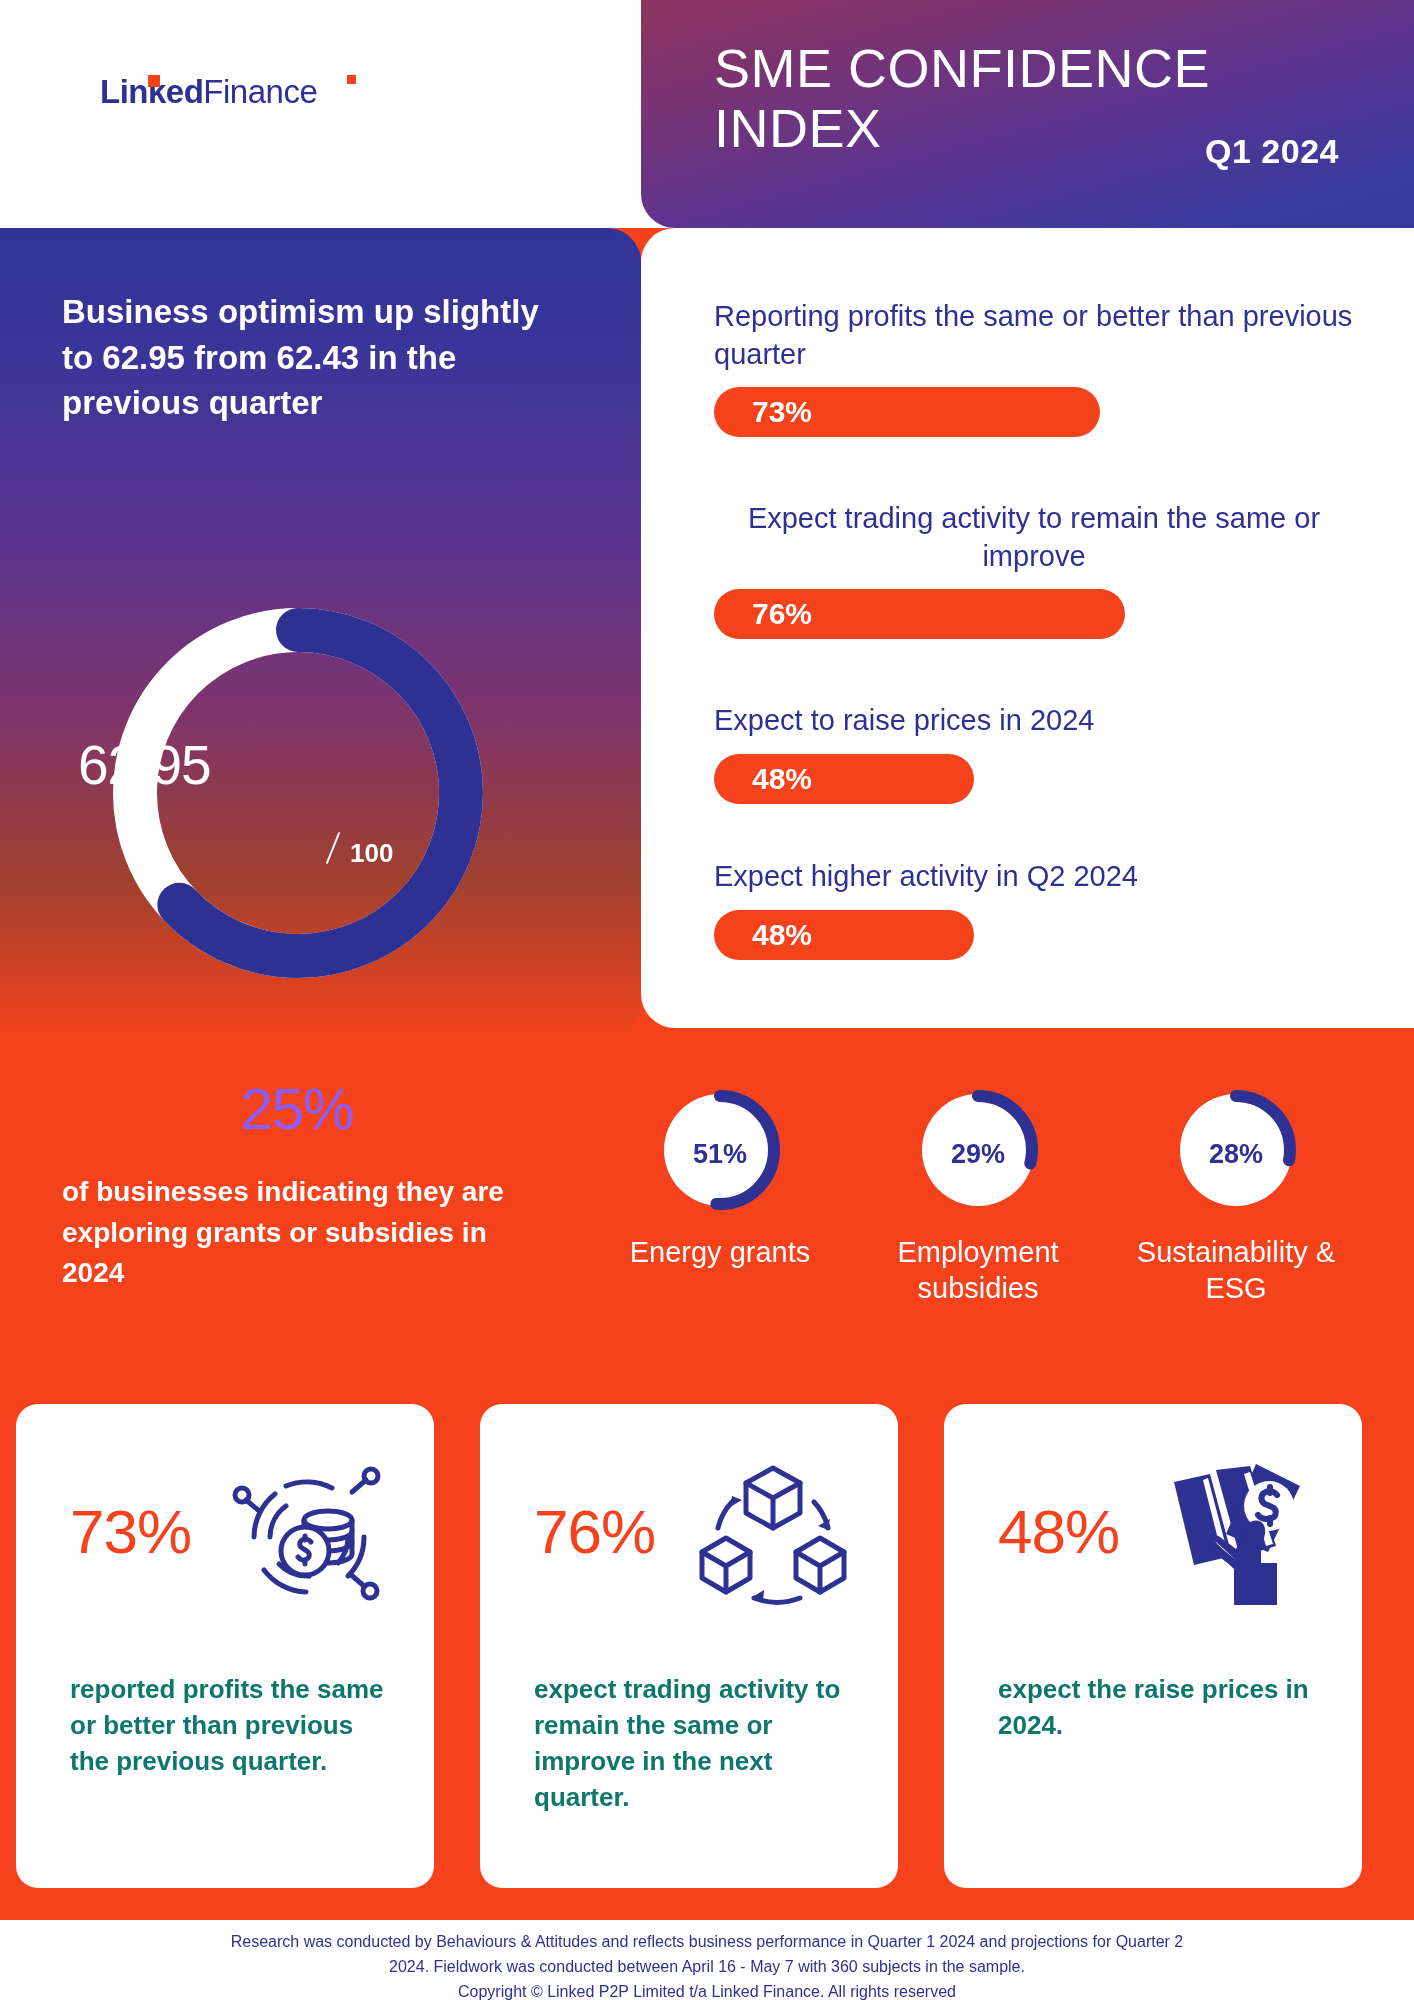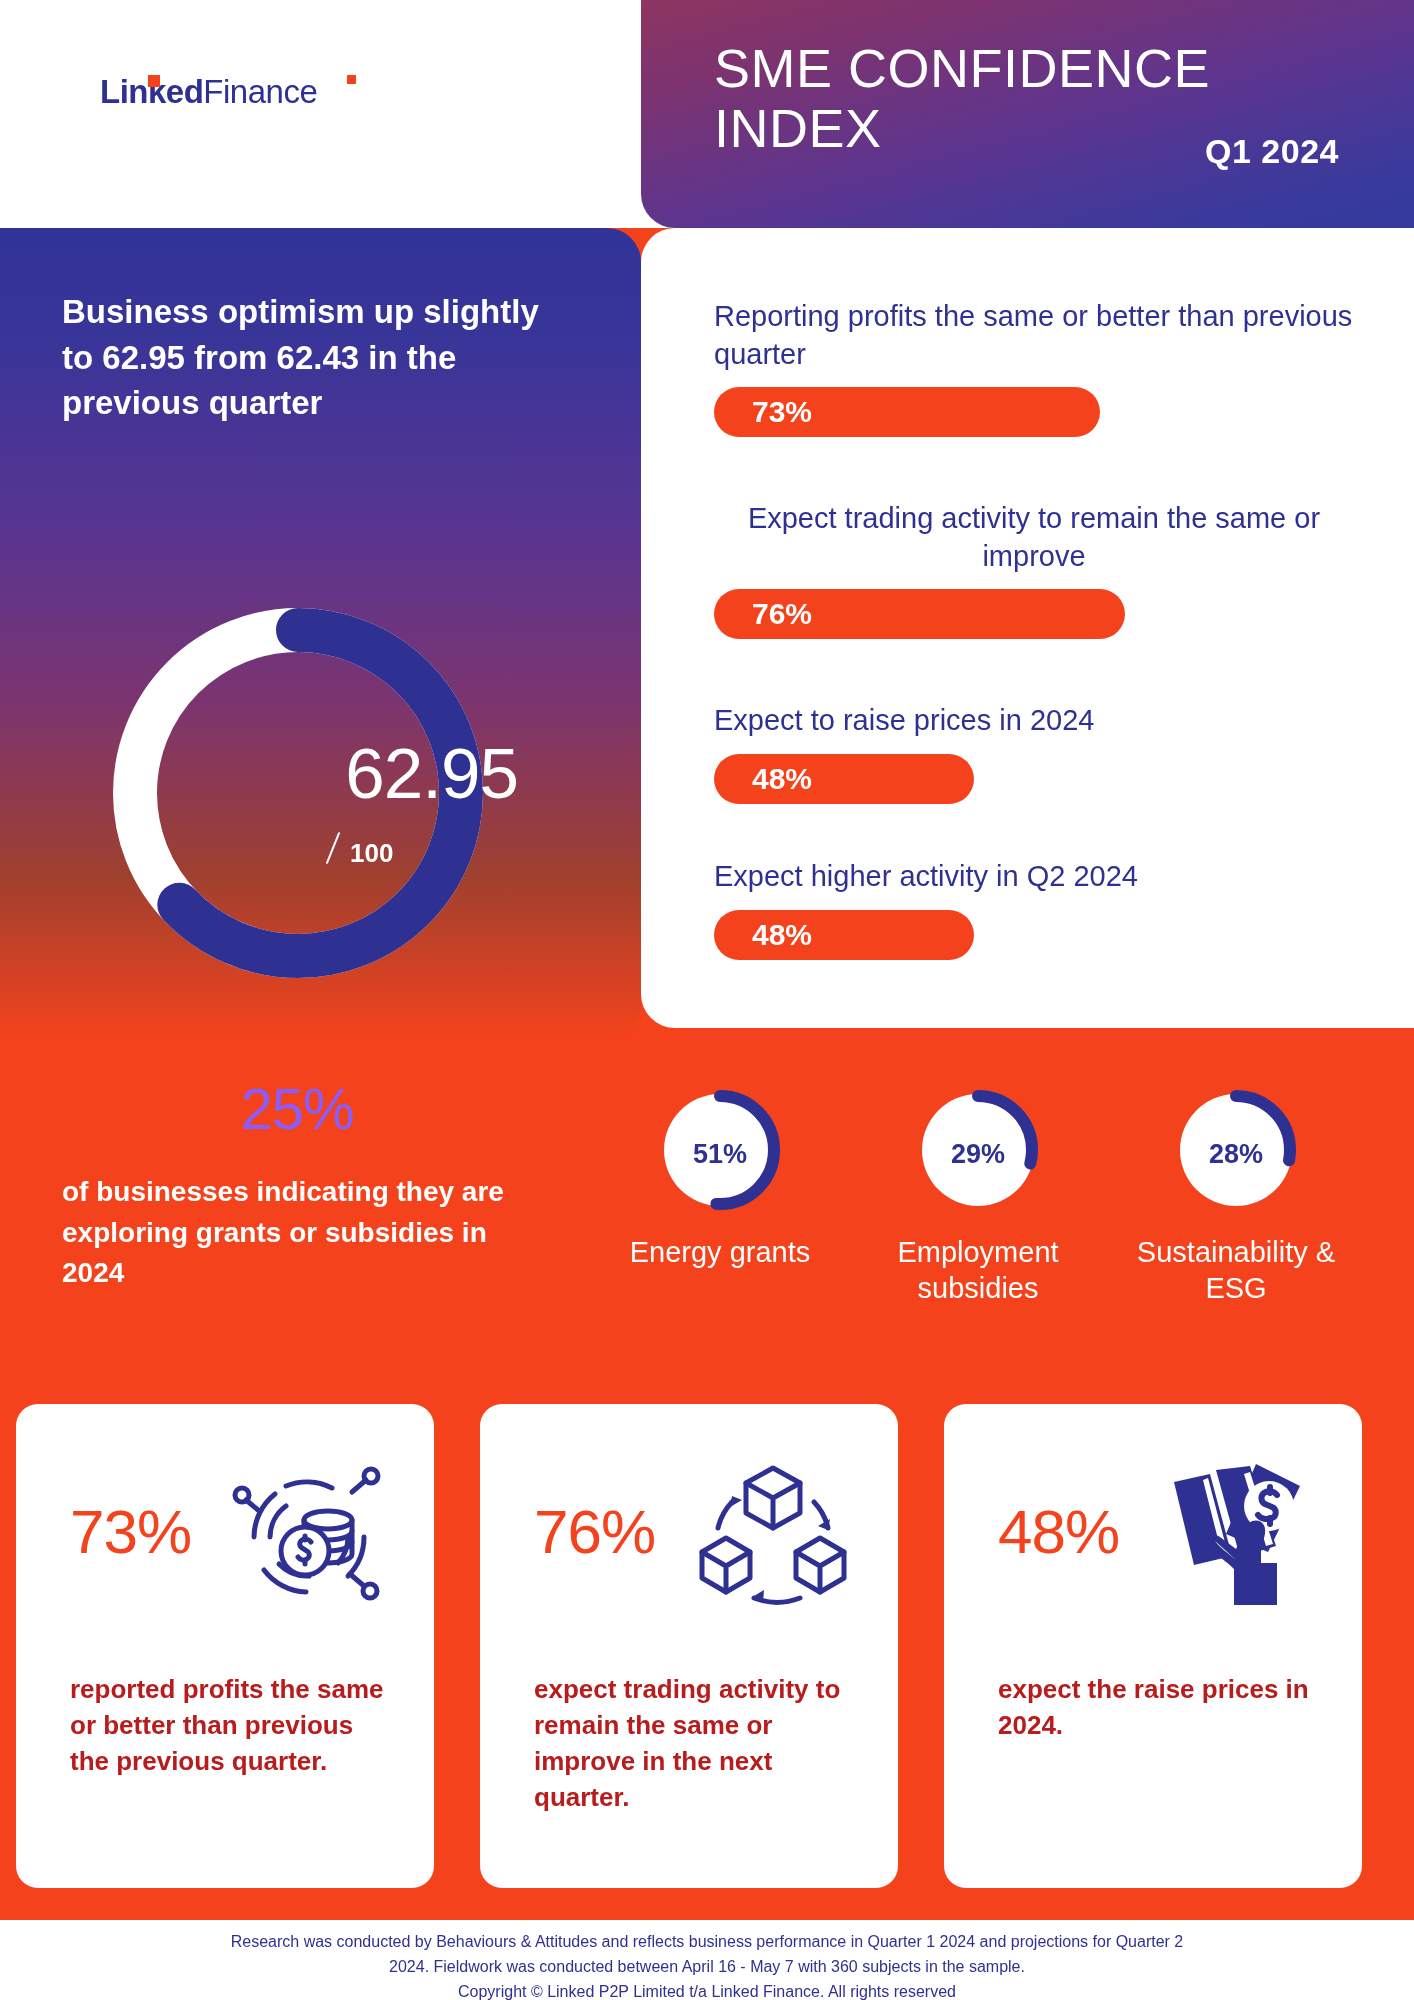--- a/index.html
+++ b/index.html
@@ -54,22 +54,22 @@
     background:linear-gradient(180deg,#313398 0%,#3b3598 16%,#5a3590 38%,#7b3470 58%,#a0402f 80%,#f4431c 100%);
   }
   .left-headline{
     position:absolute;left:62px;top:61px;width:480px;
     color:#ffffff;font-size:33px;font-weight:bold;line-height:1.38;
   }
 
   
   .donut-wrap{position:absolute;left:78px;top:345px;width:440px;height:440px;}
   .donut-value{
-    position:absolute;left:0;top:160px;width:440px;text-align:right;
-    color:#ffffff;font-size:71px;font-weight:300;letter-spacing:-1px;
+    position:absolute;left:0;top:160px;width:440px;text-align:left;
+    color:#ffffff;font-size:55px;font-weight:300;letter-spacing:-1px;
   }
   .donut-sub{
     position:absolute;left:272px;top:265px;
     color:#ffffff;font-size:26px;font-weight:700;
   }
   .donut-slash{
     position:absolute;left:254px;top:258px;width:2px;height:34px;
     background:#ffffff;transform:rotate(22deg);border-radius:2px;
   }
 
@@ -125,21 +125,21 @@
   .card.c1{left:16px;}
   .card.c2{left:480px;}
   .card.c3{left:944px;}
   .card .big{
     position:absolute;left:54px;top:92px;
     color:#f4431c;font-size:62px;font-weight:300;letter-spacing:-1px;
   }
   .card .icon{position:absolute;right:40px;top:48px;width:170px;height:170px;}
   .card .desc{
     position:absolute;left:54px;top:268px;width:320px;
-    color:#b91c1c;font-size:26px;font-weight:bold;line-height:1.38;
+    color:#0f766e;font-size:26px;font-weight:bold;line-height:1.38;
   }
 
   
   .footer{
     position:absolute;left:0;top:1920px;width:1414px;height:80px;
     background:#ffffff;text-align:center;padding-top:10px;box-sizing:border-box;
   }
   .footer div{
     color:#2e3192;font-size:16px;line-height:1.55;
   }

